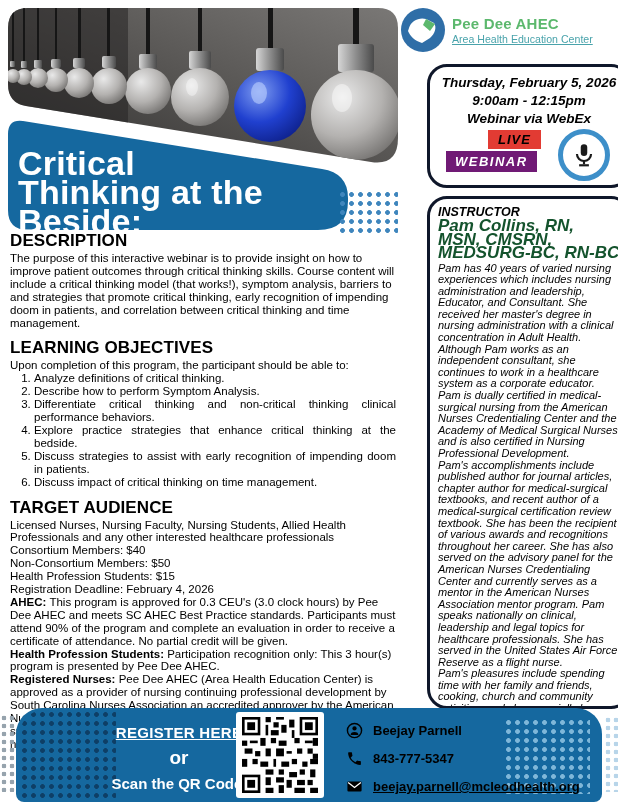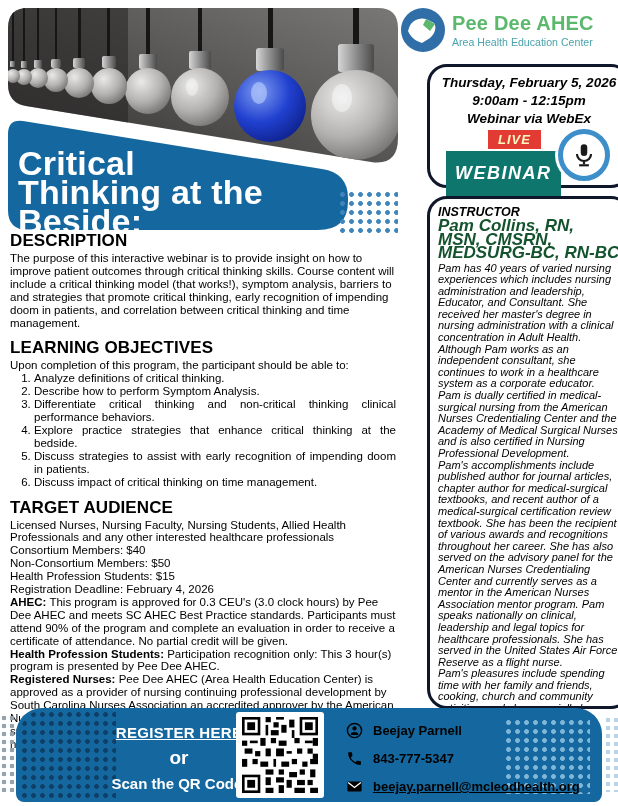--- a/index.html
+++ b/index.html
@@ -11,32 +11,32 @@
   .hero-svg { position:absolute; left:0; top:0; }
   .title-block { position:absolute; left:18px; top:133px; width:370px; color:#fff;
     font-size:34px; font-weight:bold; line-height:29px; letter-spacing:0.2px;margin-top:16px; }
 
   .dots { position:absolute; background-image:radial-gradient(circle, var(--dc) 2.1px, transparent 2.6px);
           background-size:9px 9px; }
 
   
   .logo { position:absolute; left:399px; top:6px; width:214px; display:flex; align-items:center; }
   .logo-text { margin-left:5px; }
-  .logo-name { color:#5cb86d; font-weight:bold; font-size:20px; letter-spacing:0.2px; }
-  .logo-sub  { color:#49a3ab; font-size:10.6px; margin-top:1px; }
+  .logo-name { color:#5cb86d; font-weight:bold; font-size:15px; letter-spacing:0.2px; }
+  .logo-sub  { color:#49a3ab; font-size:10.6px; margin-top:1px;text-decoration:underline; }
 
   .blue-box { position:absolute; left:427px; width:204px; border:3px solid #0f172a; border-radius:20px; background:#fff;font-style:italic; }
   .date-box { top:64px; height:124px; padding:8px 6px 0 6px; text-align:center; }
   .date-line { font-size:13.5px; font-weight:bold; color:#000; margin-bottom:3px; }
 
   .badge { position:relative; height:60px; margin-top:4px; }
-  .badge-live { position:absolute; left:52px; top:0; background:#e23b33; color:#fef9c3; font-weight:bold;
+  .badge-live { position:absolute; left:52px; top:0; background:#e23b33; color:#000000; font-weight:bold;
     font-size:13px; letter-spacing:1px; padding:2px 10px;text-align:center; }
-  .badge-webinar { position:absolute; left:10px; top:21px; background:#0f766e; color:#fff; font-weight:bold;
-    font-size:18px; letter-spacing:1.5px; padding:12px 9px; }
+  .badge-webinar { position:absolute; left:10px; top:21px; background:#701a75; color:#fff; font-weight:bold;
+    font-size:13px; letter-spacing:1.5px; padding:3px 9px; }
   .badge-mic { position:absolute; left:122px; top:-1px; width:52px; height:52px; border-radius:50%;
     background:#fff; border:5px solid #3d8fc9; box-shadow:0 0 0 3px #fff; display:flex; align-items:center; justify-content:center; }
 
   .instructor-box { top:196px; height:513px; padding:6px 8px; overflow:hidden; }
   .instructor-box .hd { font-size:12.5px; font-weight:bold; color:#000; }
   .instructor-box .nm { font-size:17px; font-weight:bold; color:#14532d; line-height:13.5px; margin-bottom:3px; }
   .instructor-box p { font-size:11px; line-height:11.6px; color:#000; }
 
   
   .main { position:absolute; left:10px; top:228px; width:388px; color:#000; }

